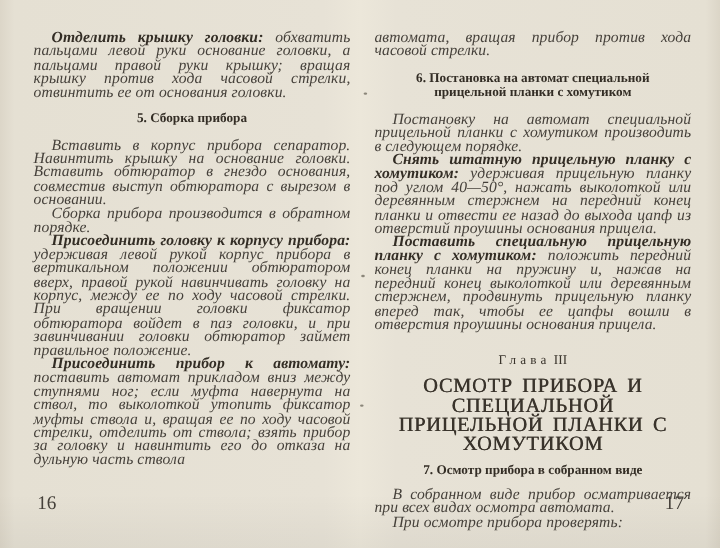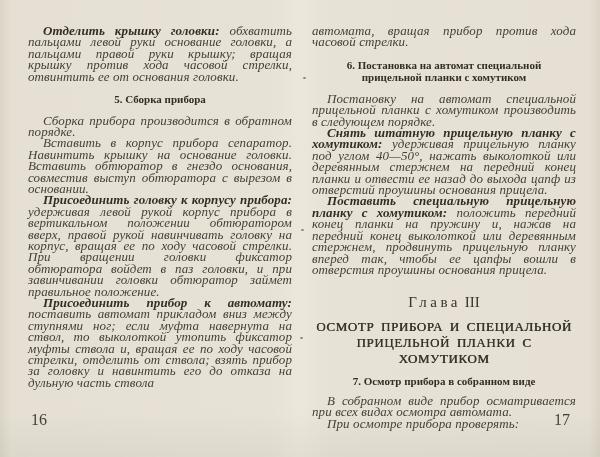--- a/index.html
+++ b/index.html
@@ -36,24 +36,24 @@
   .lead { font-weight: bold; color: #332d25; }
   .num-heading {
     font-size: 11px;
     line-height: 12.5px;
     font-weight: bold;
     text-align: center;
     color: #332d25;
     margin: 11px 8px 9px;
   }
   .chapter { margin-top: 19px; text-align: center; color: #3a342c; }
-  .chapter-label { font-size: 15px; margin-bottom: 8px; }
+  .chapter-label { font-size: 11px; margin-bottom: 8px; }
   .spaced { letter-spacing: 3.5px; }
   .chapter-title {
-    font-size: 13px;
+    font-size: 17px;
     line-height: 16px;
     letter-spacing: 0.6px;
     word-spacing: 3px;
     text-shadow: 0.35px 0 0 #3a342c;
     margin: 0 2px;
   }
   .h7 { margin-top: 8px; margin-bottom: 7px; }
   .pagenum {
     position: absolute;
     top: 411px;
@@ -74,24 +74,24 @@
 </head>
 <body>
 
 <main class="scan">
 
   <section class="page page-left">
     <p class="para indent"><b class="lead">Отделить крышку головки:</b> <span>обхватить пальцами левой руки основание головки, а пальцами правой руки крышку; вращая крышку против хода часовой стрелки, отвинтить ее от основания головки.</span></p>
 
     <h2 class="num-heading">5. Сборка прибора</h2>
 
+    <p class="para indent">Вставить в корпус прибора сепаратор. Навинтить крышку на основание головки. Вставить обтюратор в гнездо основания, совместив выступ обтюратора с вырезом в основании.</p>
     <p class="para indent">Сборка прибора производится в обратном порядке.</p>
-    <p class="para indent">Вставить в корпус прибора сепаратор. Навинтить крышку на основание головки. Вставить обтюратор в гнездо основания, совместив выступ обтюратора с вырезом в основании.</p>
 
-    <p class="para indent"><b class="lead">Присоединить головку к корпусу прибора:</b> <span>удерживая левой рукой корпус прибора в вертикальном положении обтюратором вверх, правой рукой навинчивать головку на корпус, вращая ее по ходу часовой стрелки. При вращении головки фиксатор обтюратора войдет в паз головки, и при завинчивании головки обтюратор займет правильное положение.</span></p>
+    <p class="para indent"><b class="lead">Присоединить головку к корпусу прибора:</b> <span>удерживая левой рукой корпус прибора в вертикальном положении обтюратором вверх, правой рукой навинчивать головку на корпус, между ее по ходу часовой стрелки. При вращении головки фиксатор обтюратора войдет в паз головки, и при завинчивании головки обтюратор займет правильное положение.</span></p>
 
 
     <p class="para indent"><b class="lead">Присоединить прибор к автомату:</b> <span>поставить автомат прикладом вниз между ступнями ног; если муфта навернута на ствол, то выколоткой утопить фиксатор муфты ствола и, вращая ее по ходу часовой стрелки, отделить от ствола; взять прибор за головку и навинтить его до отказа на дульную часть ствола</span></p>
 
     <div class="pagenum pn-left">16</div>
   </section>
 
   <section class="page page-right">
     <p class="para">автомата, вращая прибор против хода часовой стрелки.</p>
 

